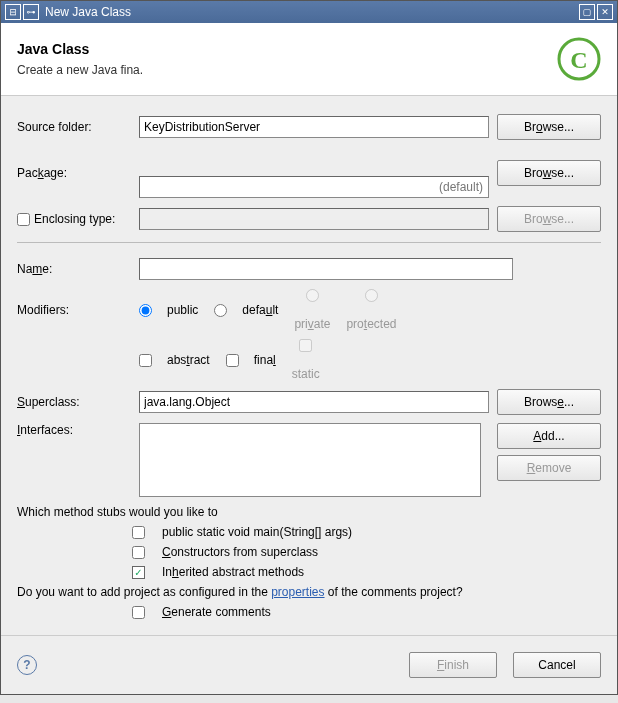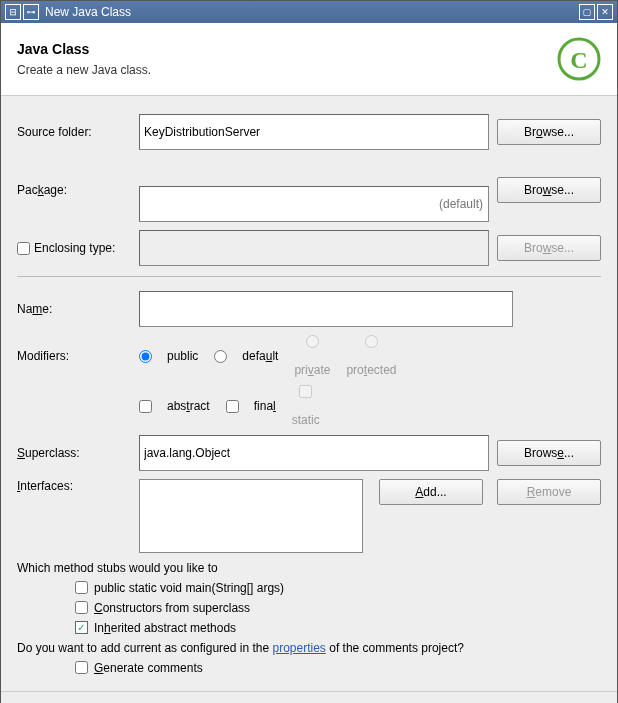--- a/index.html
+++ b/index.html
@@ -10,39 +10,39 @@
 .titlebar-icons-right { display: flex; gap: 2px; margin-left: auto; }
 .tb-btn { width: 16px; height: 16px; border: 1px solid #fff; display: flex; align-items: center; justify-content: center; font-size: 9px; color: #fff; }
 .header-area { background: #fff; padding: 14px 16px; display: flex; justify-content: space-between; align-items: center; border-bottom: 1px solid #ccc; }
 .header-text h1 { font-size: 14px; font-weight: bold; margin-bottom: 6px; }
 .header-text p { font-size: 12px; color: #333; }
 .header-icon { width: 44px; height: 44px; }
 .content { padding: 18px 16px 10px 16px; background: #eeeeee; }
 .form-row { display: flex; align-items: center; margin-bottom: 8px; min-height: 24px; }
 .form-label { width: 122px; flex-shrink: 0; }
 .form-label-chk { width: 122px; flex-shrink: 0; display: flex; align-items: center; gap: 4px; }
-.form-input { flex: 1; height: 36px; border: 1px solid #888; border-top-color: #666; border-left-color: #666; background: #fff; padding: 0 4px; font-family: inherit; font-size: 12px; }
+.form-input { flex: 1; height: 22px; border: 1px solid #888; border-top-color: #666; border-left-color: #666; background: #fff; padding: 0 4px; font-family: inherit; font-size: 12px; }
 .form-input.disabled { background: #eeeeee; color: #999; }
 .form-textarea { flex: 1; height: 74px; border: 1px solid #888; background: #fff; resize: none; font-family: inherit; font-size: 12px; padding: 2px 4px; }
 .btn { width: 104px; height: 26px; margin-left: 8px; border: 1px solid #888; background: linear-gradient(#fafafa, #e6e6e6); font-family: inherit; font-size: 12px; cursor: pointer; border-radius: 2px; flex-shrink: 0; }
 .btn:disabled { color: #999; cursor: default; }
 .btn.wide { width: 88px; }
 .radio-row, .check-row { display: flex; align-items: center; gap: 16px; }
 .radio-item, .check-item { display: flex; align-items: center; gap: 15px; }
 .radio-item input, .check-item input { margin: 0; }
 .radio-item.disabled, .check-item.disabled { color: #999; flex-direction: column; }
 .separator { border: none; border-top: 1px solid #bbb; margin: 10px 0 14px 0; }
 .question { margin-bottom: 6px; margin-top: 4px; }
-.chk-line { display: flex; align-items: flex-start; gap: 6px; margin-left: 58px; margin-bottom: 6px; }
+.chk-line { display: flex; align-items: flex-end; gap: 17px; margin-left: 115px; margin-bottom: 6px; }
 .link { color: #2a5db0; text-decoration: underline; }
 .footer { border-top: 1px solid #ccc; padding: 16px; display: flex; align-items: center; background: #eeeeee; }
 .help-icon { width: 20px; height: 20px; border: 1.5px solid #5a7aa8; border-radius: 50%; color: #5a7aa8; display: flex; align-items: center; justify-content: center; font-size: 12px; font-weight: bold; }
 .footer-btns { margin-left: auto; display: flex; gap: 8px; }
 .under { text-decoration: underline; }
-.side-stack { display: flex; gap: 6px; margin-left: 8px; }
+.side-stack { display: flex; flex-direction: column; gap: 6px; margin-left: 8px; }
 textarea { outline: none; }
 input[type=text] { outline: none; }
 .chk-box { width: 13px; height: 13px; }
 .chk-box-checked { width: 13px; height: 13px; border: 1px solid #666; background: #fff; display: inline-flex; align-items: center; justify-content: center; font-size: 10px; color: #2a6; line-height: 1; }
 </style>
 </head>
 <body>
 
 <div class="window">
 
@@ -54,21 +54,21 @@
     <span>New Java Class</span>
     <div class="titlebar-icons-right">
       <div class="tb-btn">▢</div>
       <div class="tb-btn">✕</div>
     </div>
   </div>
 
   <div class="header-area">
     <div class="header-text">
       <h1>Java Class</h1>
-      <p>Create a new Java class.</p>
+      <p>Create a new Java fina.</p>
     </div>
     <div class="header-icon">
       <svg viewBox="0 0 44 44">
         <circle cx="22" cy="22" r="20" fill="none" stroke="#5aaa3a" stroke-width="3"></circle>
         <text x="22" y="31" text-anchor="middle" font-size="24" font-weight="bold" fill="#5aaa3a" font-family="serif">C</text>
       </svg>
     </div>
   </div>
 
   <div class="content">
@@ -167,21 +167,21 @@
     <div class="chk-line">
       <input type="checkbox" class="chk-box" style="">
       <span><span class="under">C</span>onstructors from superclass</span>
     </div>
     <div class="chk-line">
       <span class="chk-box-checked">✓</span>
       <span>In<span class="under">h</span>erited abstract methods</span>
     </div>
 
     <p class="question">
-      <span>Do you want to add current as configured in the </span><a href="#" class="link">properties</a><span> of the comments project?</span>
+      <span>Do you want to add project as configured in the </span><a href="#" class="link">properties</a><span> of the comments project?</span>
     </p>
     <div class="chk-line">
       <input type="checkbox" class="chk-box" style="">
       <span><span class="under">G</span>enerate comments</span>
     </div>
 
   </div>
 
   <div class="footer">
     <div class="help-icon">?</div>

